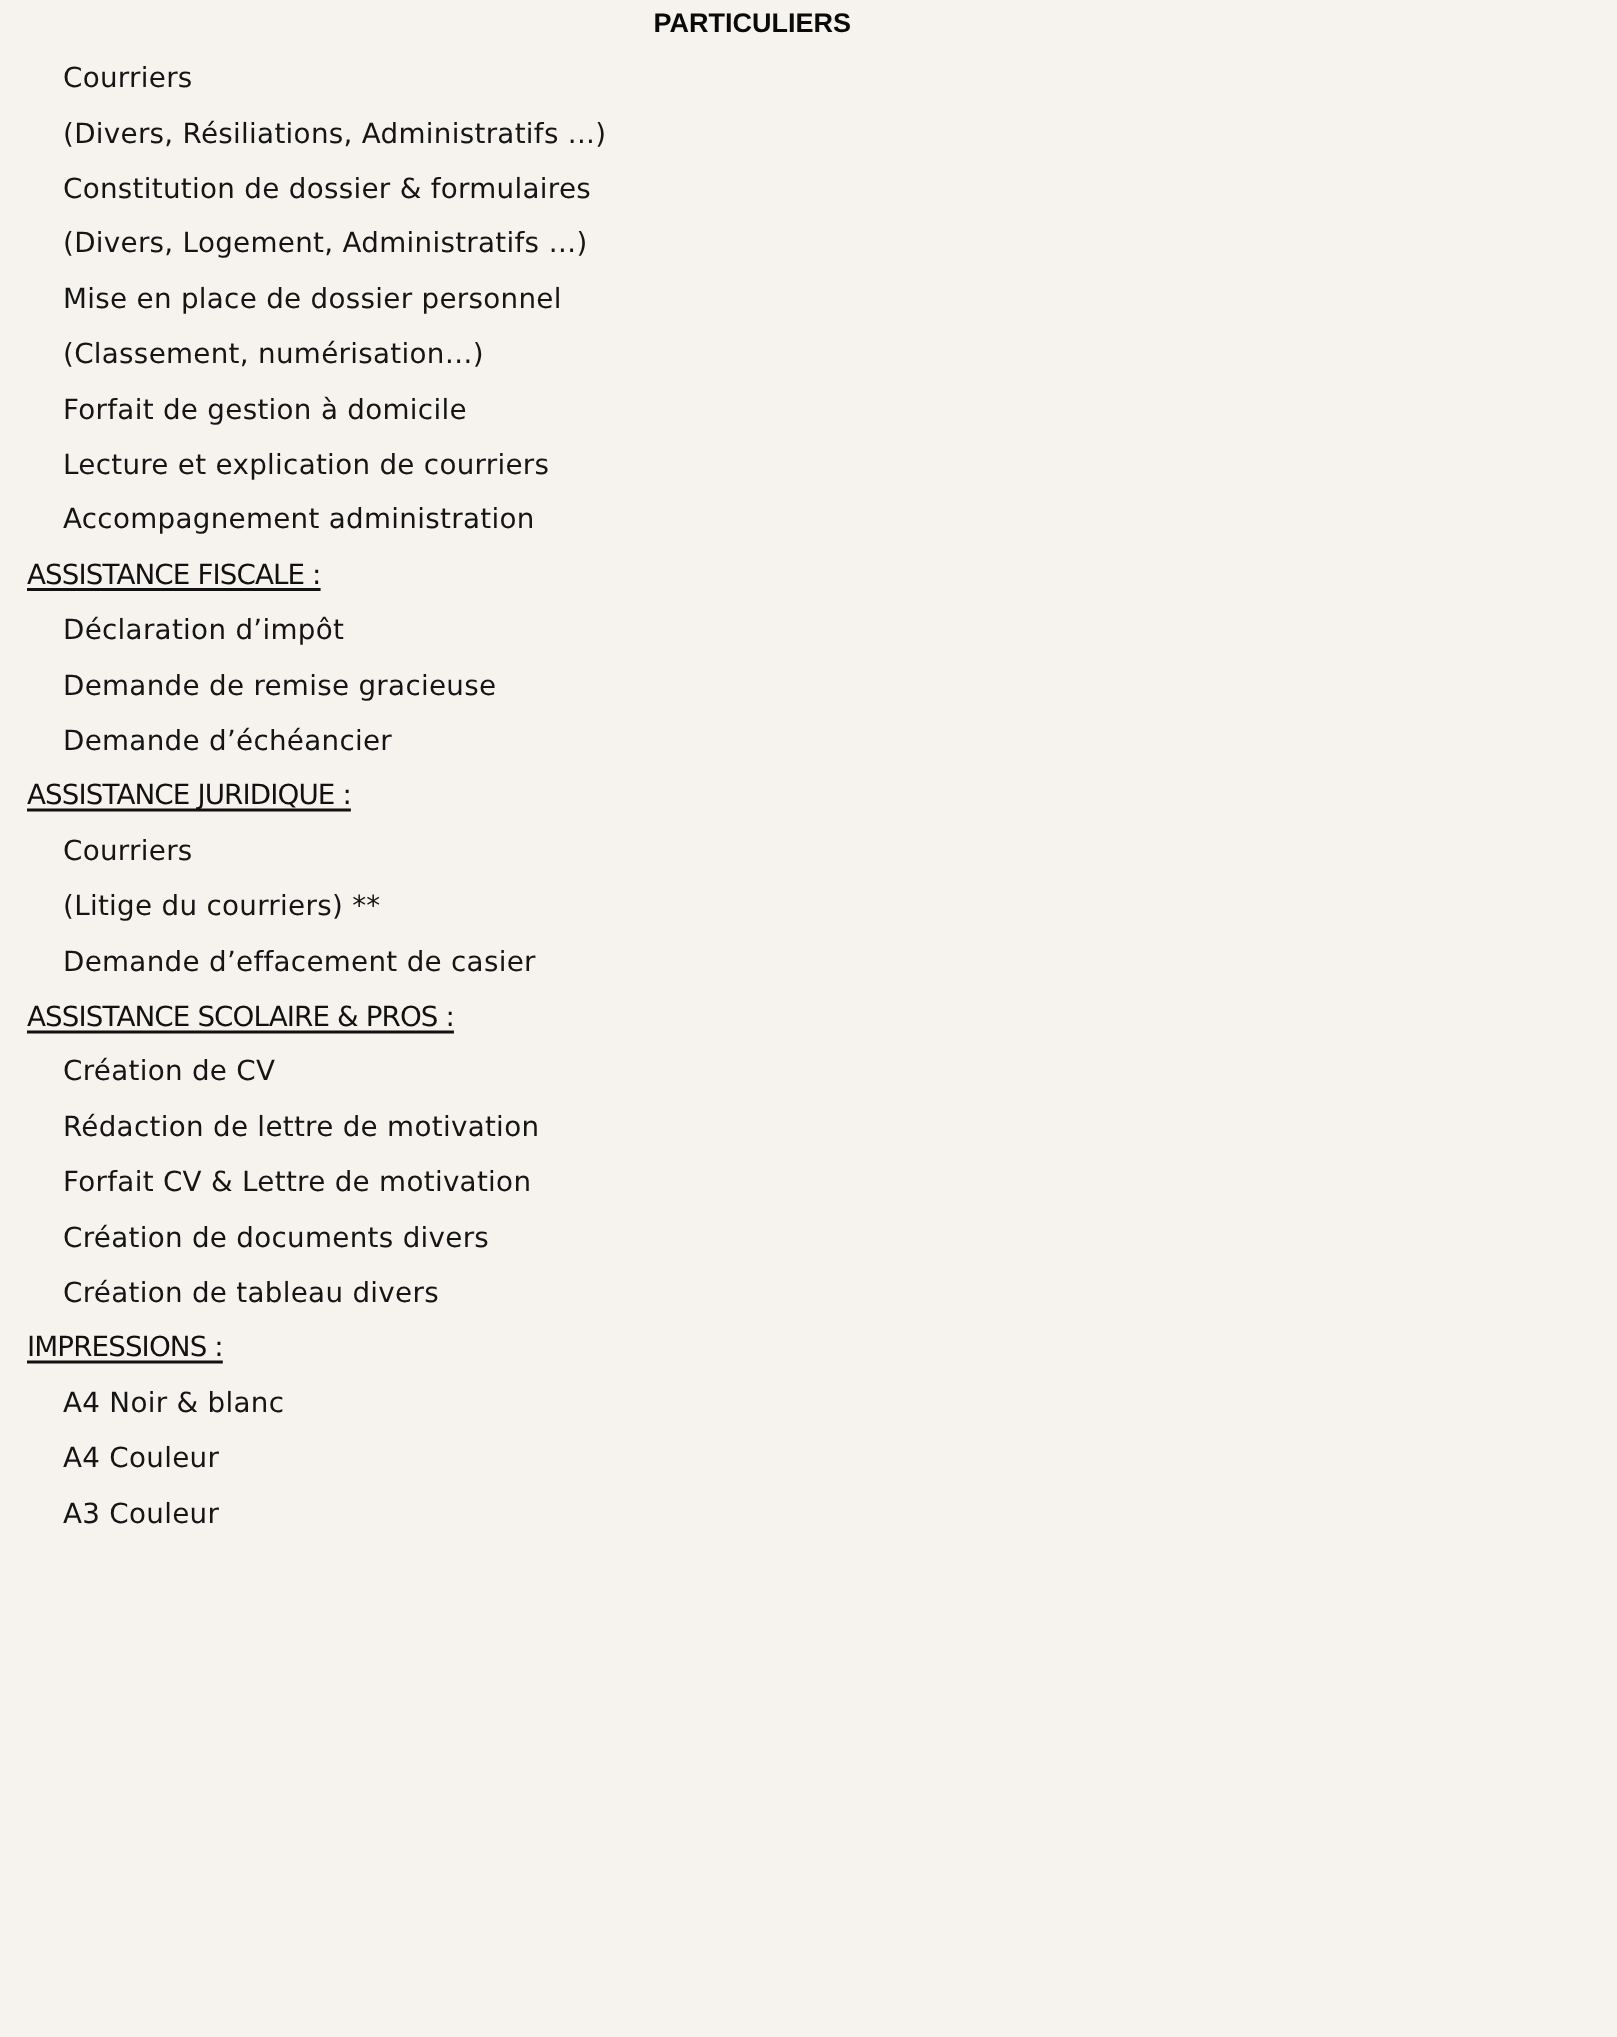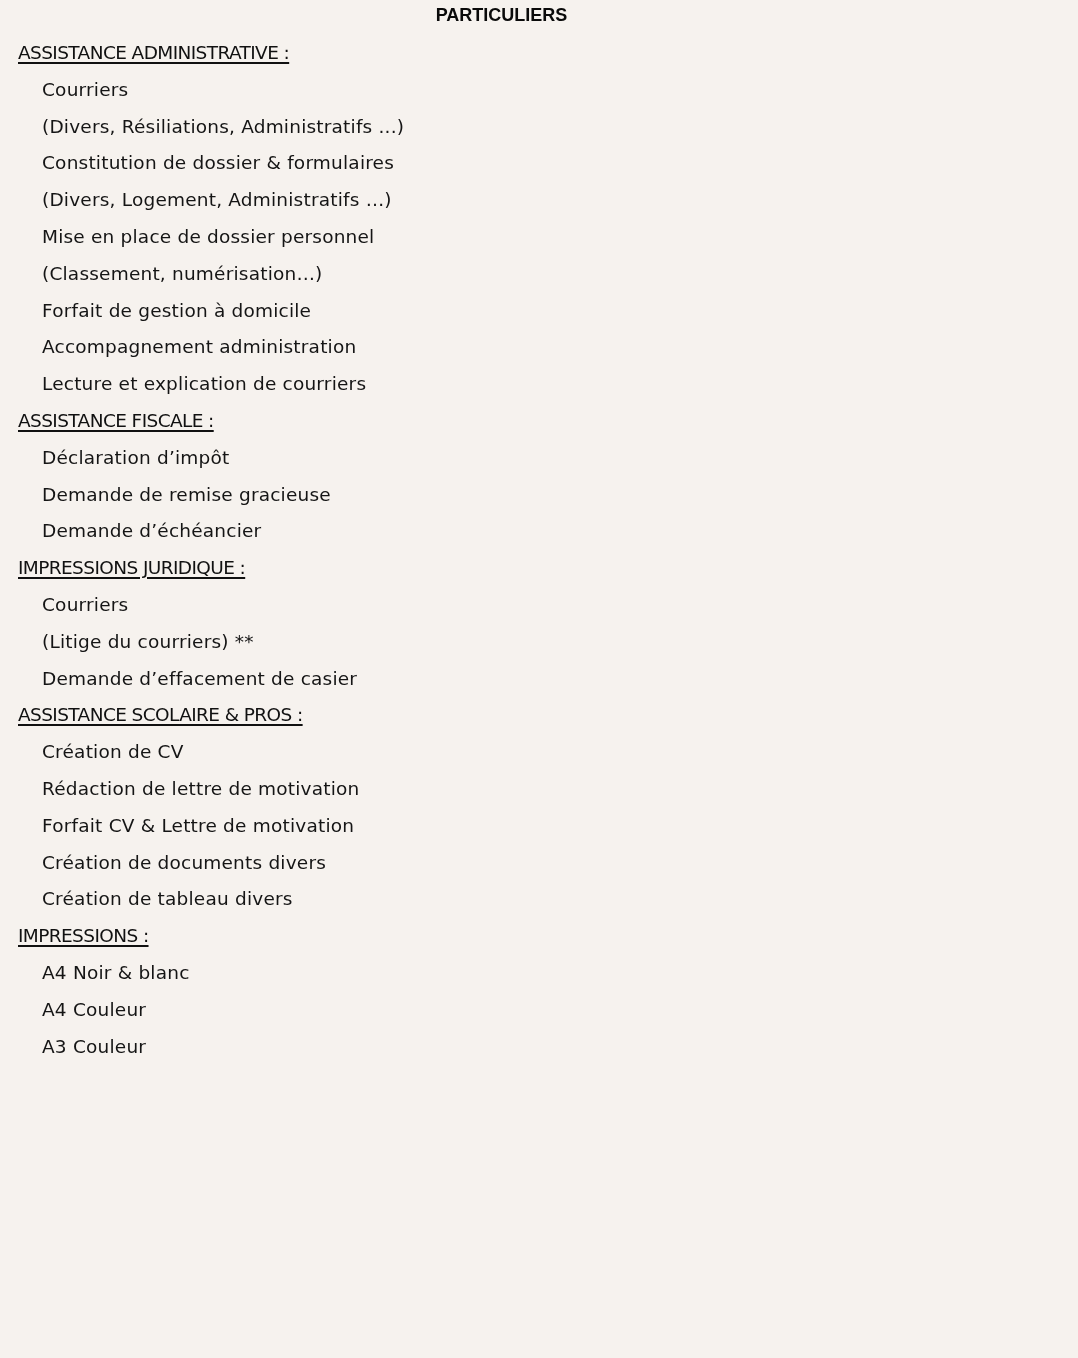--- a/index.html
+++ b/index.html
@@ -58,41 +58,40 @@
     }
   </style>
 </head>
 <body style="background: rgb(246, 242, 238);">
 
 <div class="page-title">PARTICULIERS</div>
 
 <div class="content">
 
   <div class="section">
-    <div class="line section-heading">ASSISTANCE ADMINISTRATIVE :</div>
     <div class="line item">Courriers</div>
     <div class="line item">(Divers, Résiliations, Administratifs ...)</div>
     <div class="line item">Constitution de dossier &amp; formulaires</div>
     <div class="line item">(Divers, Logement, Administratifs …)</div>
     <div class="line item">Mise en place de dossier personnel</div>
     <div class="line item">(Classement, numérisation…)</div>
     <div class="line item">Forfait de gestion à domicile</div>
+    <div class="line item">Lecture et explication de courriers</div>
     <div class="line item">Accompagnement administration</div>
-    <div class="line item">Lecture et explication de courriers</div>
   </div>
 
   <div class="section">
     <div class="line section-heading">ASSISTANCE FISCALE :</div>
     <div class="line item">Déclaration d’impôt</div>
     <div class="line item">Demande de remise gracieuse</div>
     <div class="line item">Demande d’échéancier</div>
   </div>
 
   <div class="section">
-    <div class="line section-heading">IMPRESSIONS JURIDIQUE :</div>
+    <div class="line section-heading">ASSISTANCE JURIDIQUE :</div>
     <div class="line item">Courriers</div>
     <div class="line item">(Litige du courriers) **</div>
     <div class="line item">Demande d’effacement de casier</div>
   </div>
 
   <div class="section">
     <div class="line section-heading">ASSISTANCE SCOLAIRE &amp; PROS :</div>
     <div class="line item">Création de CV</div>
     <div class="line item">Rédaction de lettre de motivation</div>
     <div class="line item">Forfait CV &amp; Lettre de motivation</div>

